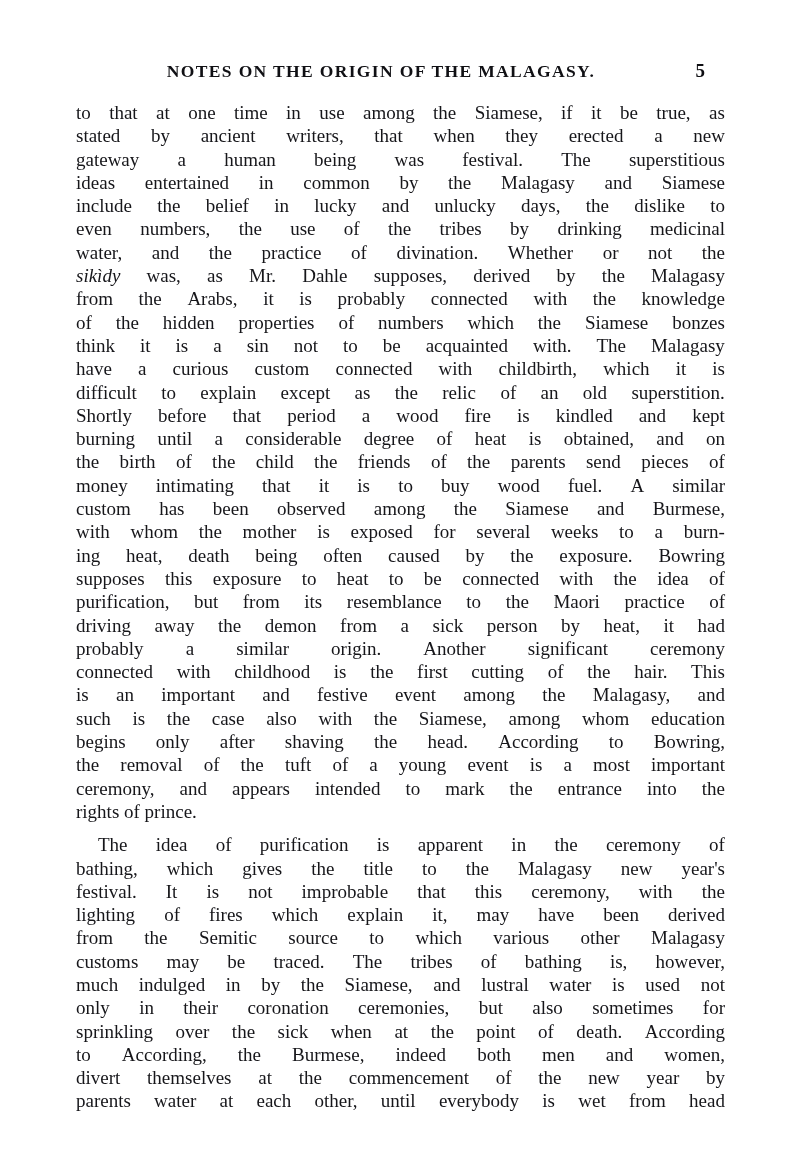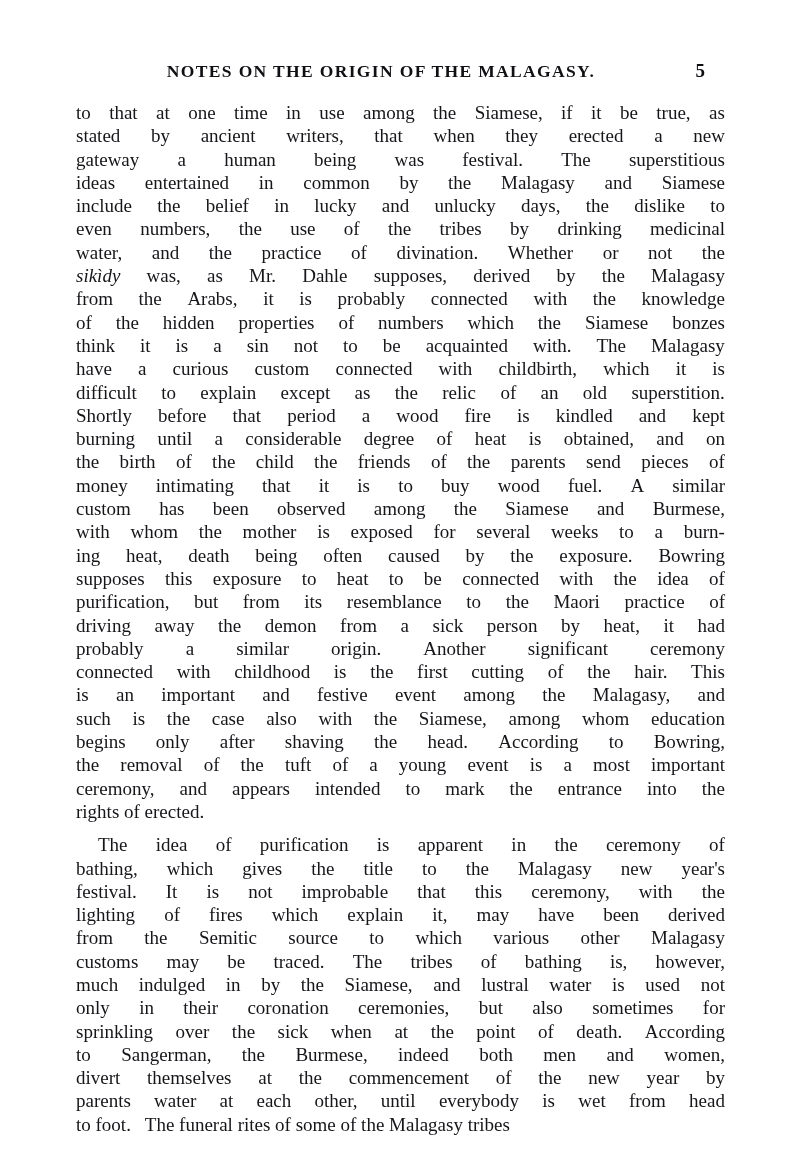--- a/index.html
+++ b/index.html
@@ -468,21 +468,21 @@
           <span class="w">and</span>
           <span class="w">appears</span>
           <span class="w">intended</span>
           <span class="w">to</span>
           <span class="w">mark</span>
           <span class="w">the</span>
           <span class="w">entrance</span>
           <span class="w">into</span>
           <span class="w">the</span>
         </div>
-        <div class="line last">rights of erected.</div>
+        <div class="line last">rights of prince.</div>
       </div>
       <div class="para">
         <div class="line j indent">
           <span class="w">The</span>
           <span class="w">idea</span>
           <span class="w">of</span>
           <span class="w">purification</span>
           <span class="w">is</span>
           <span class="w">apparent</span>
           <span class="w">in</span>
@@ -582,21 +582,21 @@
           <span class="w">when</span>
           <span class="w">at</span>
           <span class="w">the</span>
           <span class="w">point</span>
           <span class="w">of</span>
           <span class="w">death.</span>
           <span class="w">According</span>
         </div>
         <div class="line j">
           <span class="w">to</span>
-          <span class="w">Sangerman,</span>
+          <span class="w">According,</span>
           <span class="w">the</span>
           <span class="w">Burmese,</span>
           <span class="w">indeed</span>
           <span class="w">both</span>
           <span class="w">men</span>
           <span class="w">and</span>
           <span class="w">women,</span>
         </div>
         <div class="line j">
           <span class="w">divert</span>
@@ -616,17 +616,16 @@
           <span class="w">at</span>
           <span class="w">each</span>
           <span class="w">other,</span>
           <span class="w">until</span>
           <span class="w">everybody</span>
           <span class="w">is</span>
           <span class="w">wet</span>
           <span class="w">from</span>
           <span class="w">head</span>
         </div>
-        <div class="line last">to foot.&nbsp;&nbsp; The funeral rites of some of the Malagasy tribes</div>
       </div>
     </div>
 
 </div>
 
 </body></html>

